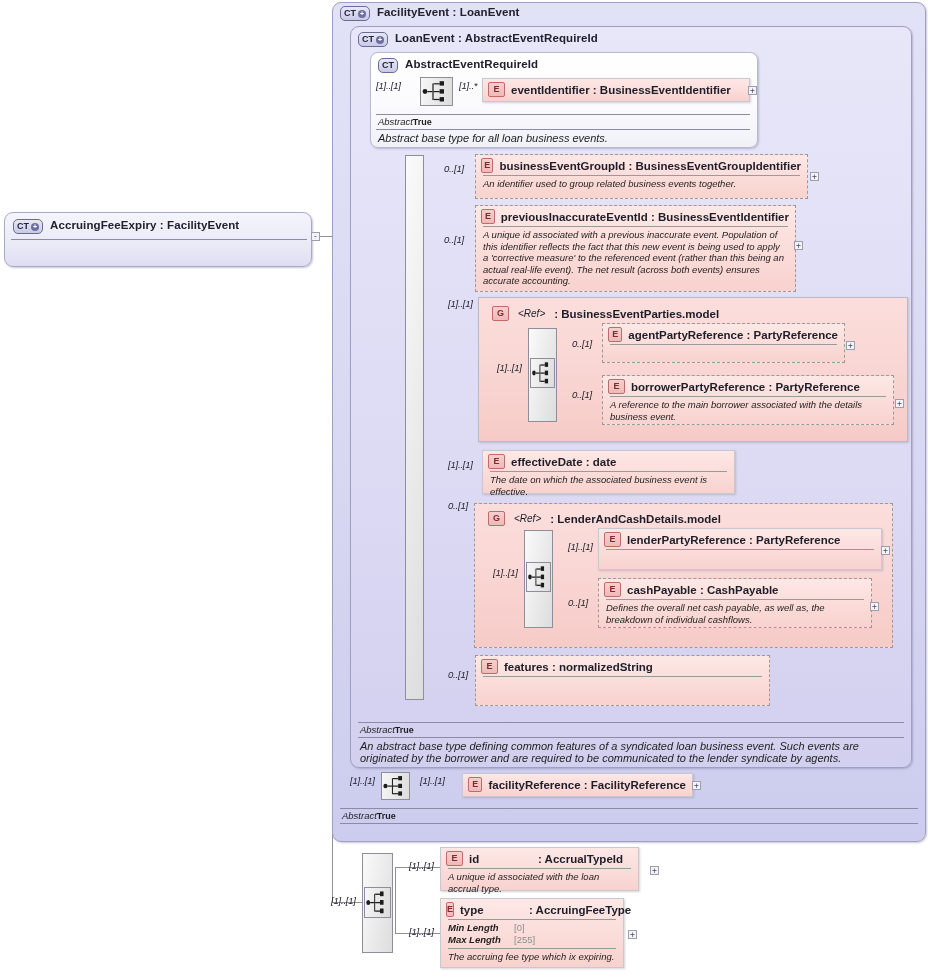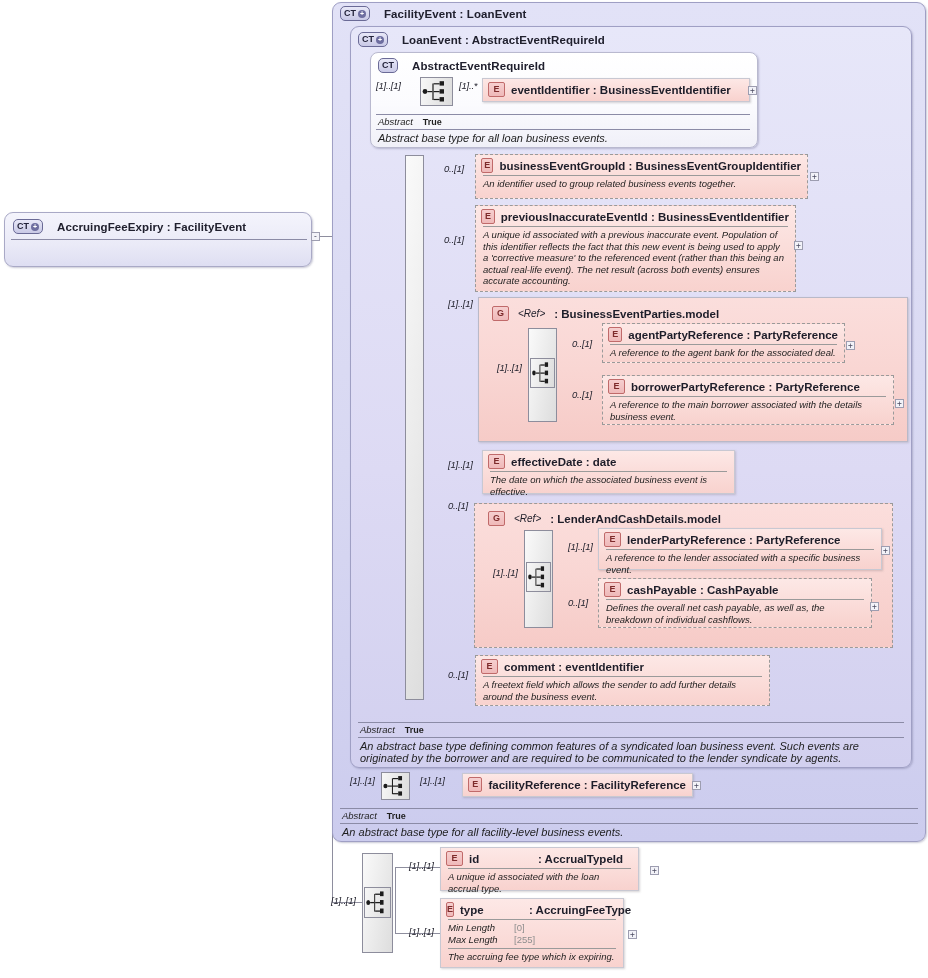--- a/index.html
+++ b/index.html
@@ -23,21 +23,21 @@
   .ct-box.white{
     border:1px solid #b9b9cf;border-radius:8px;
     background:linear-gradient(180deg,#ffffff 0%,#fbfbfe 55%,#f0f0f8 100%);
   }
   .ct-box.solo{
     border:1px solid #a9a9c6;border-radius:9px;
     background:linear-gradient(180deg,#f4f4fc 0%,#eaeaf7 60%,#dedef2 100%);
   }
 
   
-  .ct-head{position:absolute;display:flex;align-items:center;gap:14px;white-space:nowrap;}
+  .ct-head{position:absolute;display:flex;gap:7px;white-space:nowrap;}
   .ct-title{font-weight:bold;font-size:11.5px;color:#20202e;letter-spacing:.1px;}
 
   
   .badge{
     display:inline-flex;align-items:center;justify-content:center;
     box-sizing:border-box;font-weight:bold;line-height:1;
   }
   .b-ct{
     height:15px;padding:0 3px;border:1px solid #6a6a96;border-radius:5px;
     background:linear-gradient(180deg,#e8e8f8,#c9c9e6);
@@ -72,38 +72,38 @@
     padding:3px 6px 1px 5px;
   }
   .el-name{font-weight:bold;font-size:11.5px;color:#1d1d29;}
   .el-rule{height:1px;background:#9a9a9a;margin:1px 7px 0 7px;}
   .el-doc{
     font-style:italic;font-size:9.5px;line-height:11.5px;color:#1e1e1e;
     padding:2px 8px 3px 7px;
   }
   .facets{padding:2px 8px 2px 7px;font-size:9.5px;line-height:11.5px;}
   .facets .row{display:flex;}
-  .facets .fk{font-style:italic;width:66px;color:#1e1e1e;}
+  .facets .fk{font-style:italic;width:66px;color:#1e1e1e;font-weight:bold;}
   .facets .fv{color:#8e8e8e;}
 
   
   .grp{
     position:absolute;box-sizing:border-box;
     background:linear-gradient(180deg,#fbdedc 0%,#f9d6d3 50%,#f6cbc7 100%);
   }
   .grp.solid{border:1px solid #b9b9c8;box-shadow:1px 1px 2px rgba(120,110,115,.28);}
   .grp.dashed{border:1px dashed #9a9a9a;}
   .grp-head{display:flex;align-items:center;gap:9px;white-space:nowrap;padding:4px 0 0 8px;}
   .grp-ref{font-size:10px;color:#1d1d29;font-style:italic;}
   .grp-type{font-weight:bold;font-size:11.5px;color:#1d1d29;}
 
   
   .footer{position:absolute;}
   .footer .hr{height:1px;background:#8b8ba6;}
-  .footer .arow{display:flex;gap:10px;font-size:9.5px;line-height:12px;padding:1px 0 1px 2px;}
+  .footer .arow{display:flex;gap:0;font-size:9.5px;line-height:12px;padding:1px 0 1px 2px;}
   .footer .akey{font-style:italic;color:#1e1e1e;}
   .footer .aval{font-weight:bold;color:#1e1e1e;font-size:9px;}
   .footer .adoc{font-style:italic;font-size:11px;line-height:12px;color:#1e1e1e;padding:2px 2px 0 2px;}
 
   
   .ln{position:absolute;background:#8e8e9e;}
   .lnh{height:1px;}
   .lnv{width:1px;}
 
   
@@ -297,21 +297,20 @@
 </div>
 <div class="card" style="left:497px;top:362px;">[1]..[1]</div>
 
 <div class="card" style="left:572px;top:338px;">0..[1]</div>
 <div class="el dashed" style="left:602px;top:323px;width:243px;height:40px;">
   <div class="el-head">
     <span class="badge b-e">E</span>
     <span class="el-name">agentPartyReference : PartyReference</span>
   </div>
   <div class="el-rule"></div>
-  <div class="el-doc">A reference to the agent bank for the associated deal.</div>
 </div>
 <div class="tgl" style="left:846px;top:341px;">+</div>
 
 <div class="card" style="left:572px;top:389px;">0..[1]</div>
 <div class="el dashed" style="left:602px;top:375px;width:292px;height:50px;">
   <div class="el-head">
     <span class="badge b-e">E</span>
     <span class="el-name">borrowerPartyReference : PartyReference</span>
   </div>
   <div class="el-rule"></div>
@@ -353,43 +352,41 @@
 </div>
 <div class="card" style="left:493px;top:567px;">[1]..[1]</div>
 
 <div class="card" style="left:568px;top:541px;">[1]..[1]</div>
 <div class="el solid" style="left:598px;top:528px;width:284px;height:42px;">
   <div class="el-head">
     <span class="badge b-e">E</span>
     <span class="el-name">lenderPartyReference : PartyReference</span>
   </div>
   <div class="el-rule"></div>
-  <div class="el-doc">A reference to the lender associated with a specific business event.</div>
 </div>
 <div class="tgl" style="left:881px;top:546px;">+</div>
 
 <div class="card" style="left:568px;top:597px;">0..[1]</div>
 <div class="el dashed" style="left:598px;top:578px;width:274px;height:50px;">
   <div class="el-head">
     <span class="badge b-e">E</span>
     <span class="el-name">cashPayable : CashPayable</span>
   </div>
   <div class="el-rule"></div>
   <div class="el-doc">Defines the overall net cash payable, as well as, the breakdown of individual cashflows.</div>
 </div>
 <div class="tgl" style="left:870px;top:602px;">+</div>
 
 <div class="card" style="left:448px;top:669px;">0..[1]</div>
 <div class="el dashed" style="left:475px;top:655px;width:295px;height:51px;">
   <div class="el-head">
     <span class="badge b-e">E</span>
-    <span class="el-name">comment : eventIdentifier</span>
-  </div>
-  <div class="el-rule"></div>
-  <div class="el-doc">A freetext field which allows the sender to add further details around the business event.</div>
+    <span class="el-name">features : normalizedString</span>
+  </div>
+  <div class="el-rule"></div>
 </div>
 
 <div class="footer" style="left:358px;top:722px;width:546px;">
   <div class="hr"></div>
   <div class="arow">
     <span class="akey">Abstract</span>
     <span class="aval">True</span>
   </div>
   <div class="hr"></div>
   <div class="adoc">An abstract base type defining common features of a syndicated loan business event. Such events are originated by the borrower and are required to be communicated to the lender syndicate by agents.</div>
@@ -418,21 +415,20 @@
 </div>
 <div class="tgl" style="left:692px;top:781px;">+</div>
 
 <div class="footer" style="left:340px;top:808px;width:578px;">
   <div class="hr"></div>
   <div class="arow">
     <span class="akey">Abstract</span>
     <span class="aval">True</span>
   </div>
   <div class="hr"></div>
-  <div class="adoc">An abstract base type for all facility-level business events.</div>
 </div>
 
 <div class="vbar" style="left:362px;top:853px;width:31px;height:100px;"></div>
 <div class="seq" style="left:364px;top:887px;width:27px;height:31px;">
   <svg width="25" height="29" viewBox="0 0 31 27" preserveAspectRatio="none">
     <circle cx="4" cy="13.5" r="2.4" fill="#1c1c1c"></circle>
     <rect x="6.4" y="13" width="5" height="1.2" fill="#1c1c1c"></rect>
     <rect x="11.4" y="5.5" width="1.2" height="16.5" fill="#1c1c1c"></rect>
     <rect x="12.6" y="5.2" width="6" height="1.2" fill="#1c1c1c"></rect>
     <rect x="12.6" y="13" width="6" height="1.2" fill="#1c1c1c"></rect>

